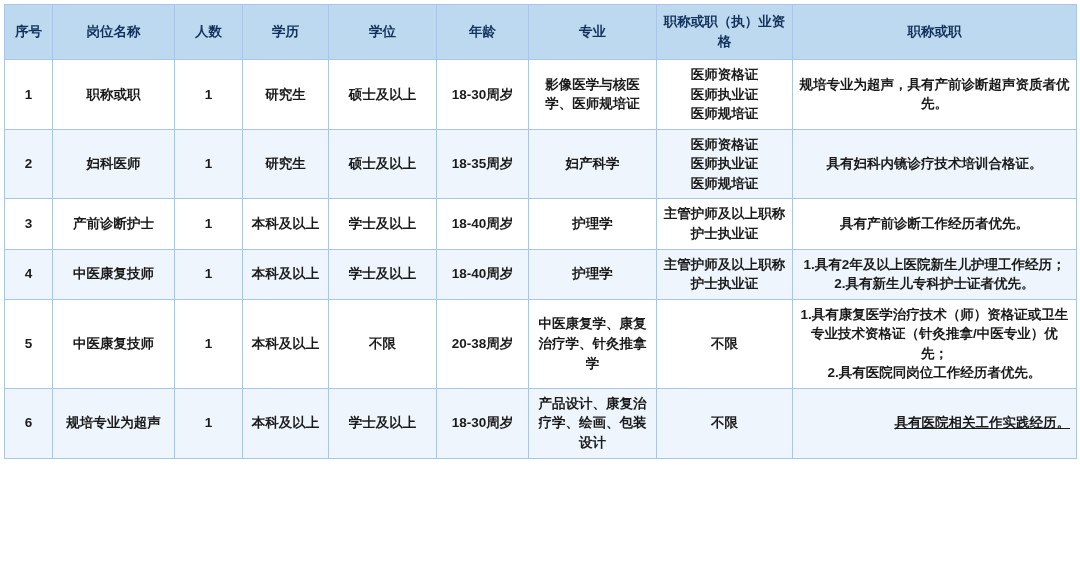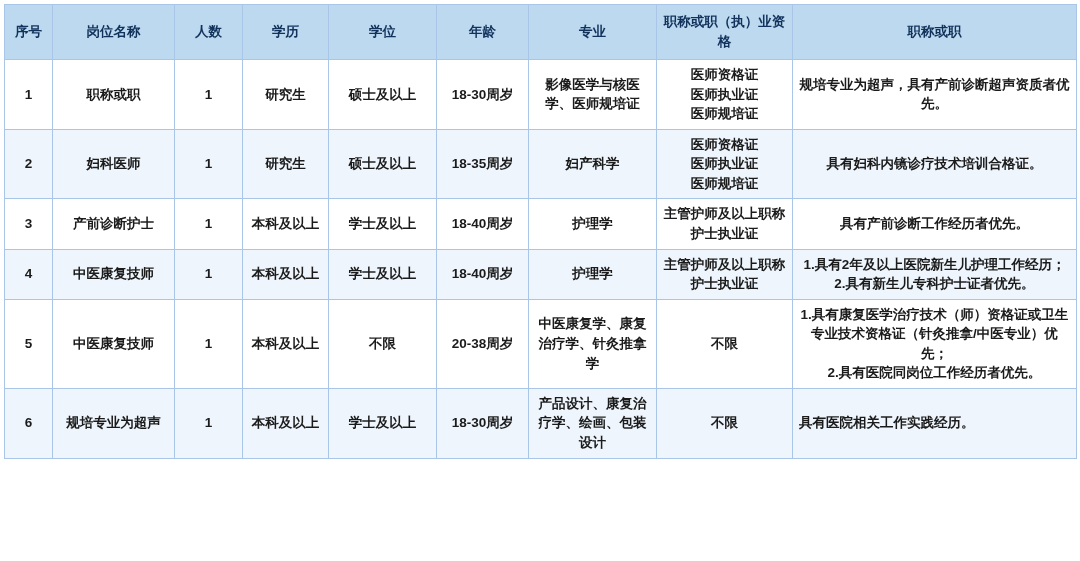--- a/index.html
+++ b/index.html
@@ -45,21 +45,22 @@
   }
   tr.row-even td {
     background: #eef5fc;
   }
   td.cell-other {
     text-align: left;
     padding-left: 10px;
     padding-right: 8px;
   }
   td.cell-other.center-text {
-    text-align: left;
+    text-align: right;
+    text-decoration: underline;
   }
   .col-no    { width: 48px; }
   .col-name  { width: 122px; }
   .col-count { width: 68px; }
   .col-edu   { width: 86px; }
   .col-deg   { width: 108px; }
   .col-age   { width: 92px; }
   .col-major { width: 128px; }
   .col-cert  { width: 136px; }
   .col-other { width: 284px; }

